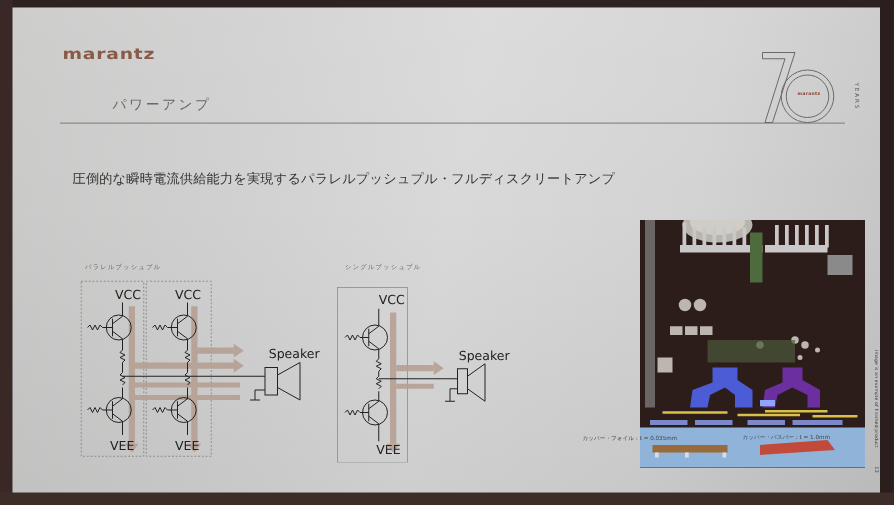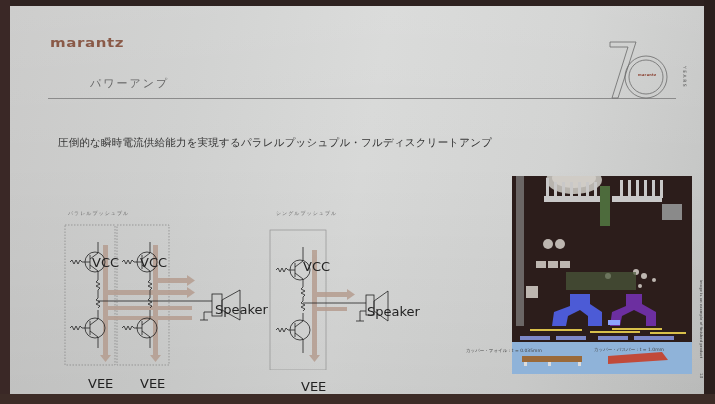--- a/index.html
+++ b/index.html
@@ -43,21 +43,21 @@
   .anniv-brand { position: absolute; left: 638px; top: 73px; font-size: 3.5px; color: #8a4030; font-weight: bold; letter-spacing: 0.3px; }
   .anniv-years { position: absolute; left: 682px; top: 66px; font-size: 4.5px; color: #555; writing-mode: vertical-rl; letter-spacing: 1.5px; }
 
   .headline {
     position: absolute; left: 58px; top: 136px;
     font-size: 10.5px; color: #333; letter-spacing: 0.2px; white-space: nowrap;
   }
 
   .diagram-caption { position: absolute; font-size: 5px; color: #666; letter-spacing: 1px; }
   .circuit { position: absolute; }
-  .lbl { position: absolute; font-size: 13px; color: #222; margin-top: 24px; }
+  .lbl { position: absolute; font-size: 10px; color: #222; }
 
   .photo {
     position: absolute; left: 512px; top: 176px; width: 180px; height: 198px;
     background: #2a1c1a; overflow: hidden;
   }
   .photo-note { position: absolute; font-size: 4.5px; color: #444; white-space: nowrap; }
   .photo-credit {
     position: absolute; left: 699px; top: 280px; font-size: 3.5px; color: #333;
     writing-mode: vertical-rl; letter-spacing: 0.2px;
   }

